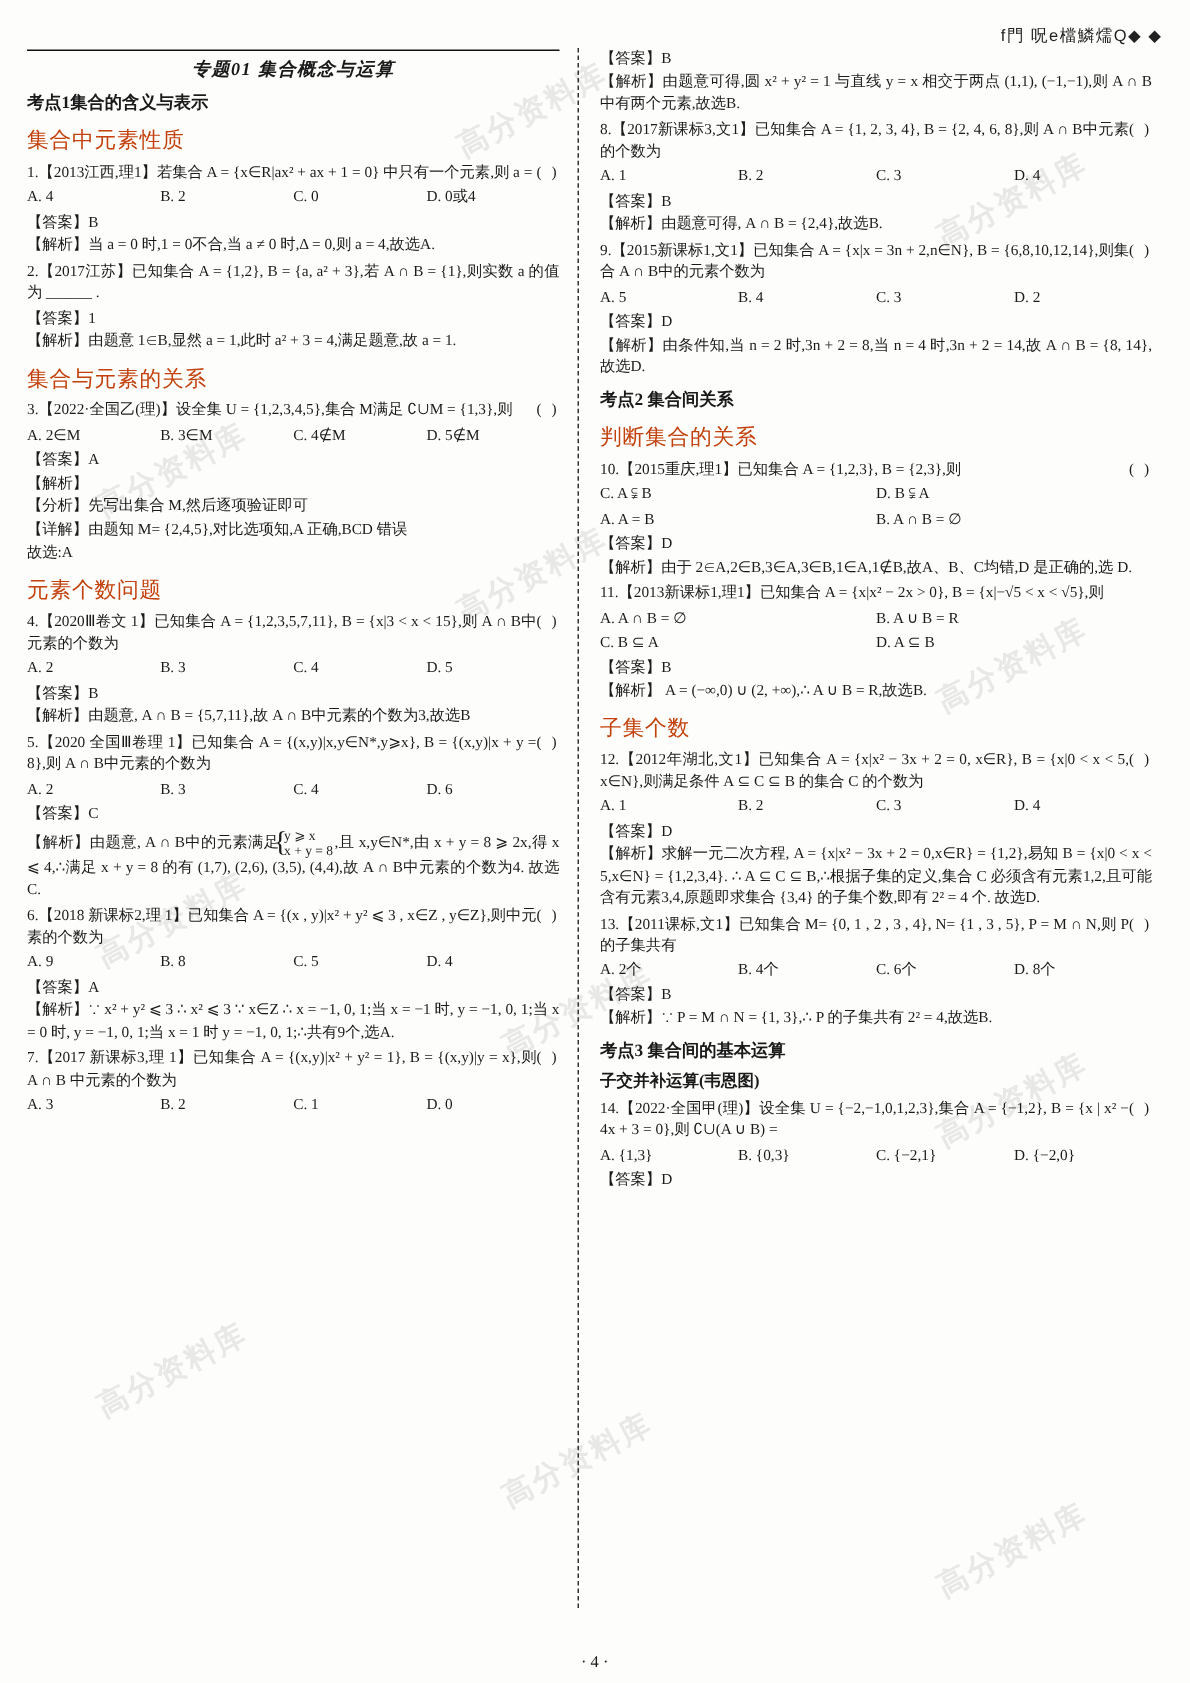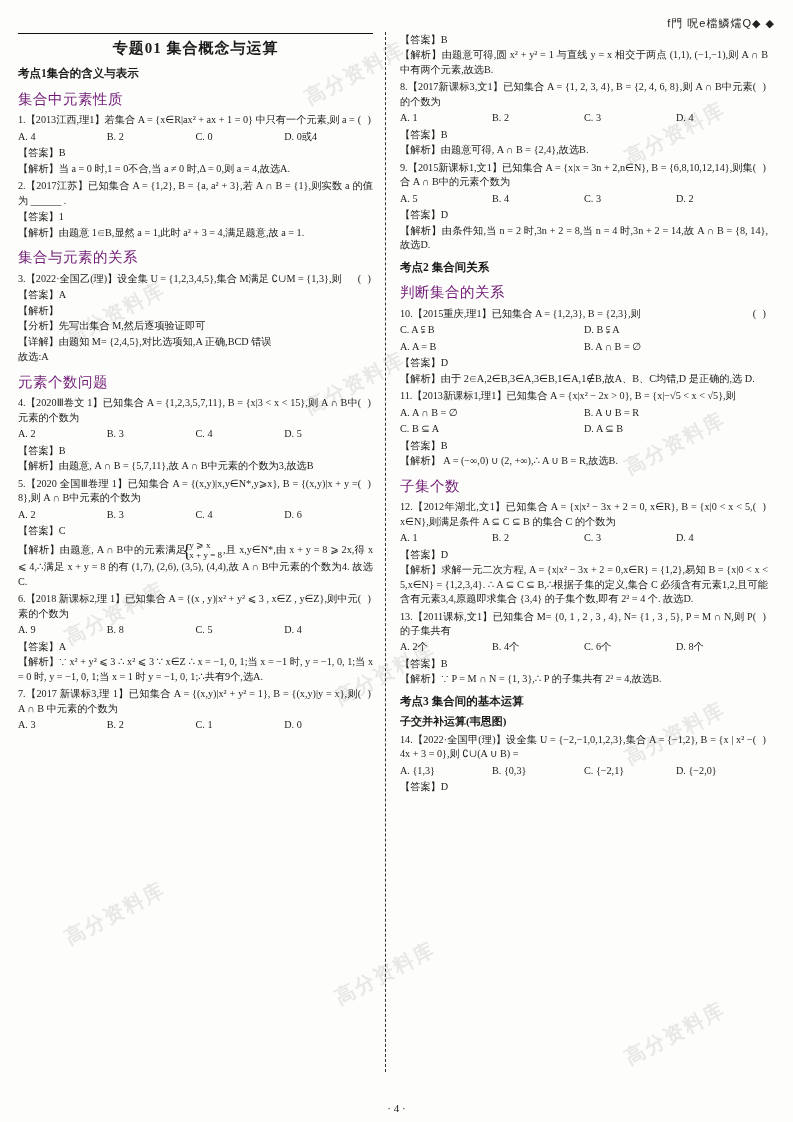--- a/index.html
+++ b/index.html
@@ -38,35 +38,36 @@
   .col{
     width:368px;
     box-sizing:border-box;
     position:relative;
     font-size:10.2px;
     line-height:1.42;
   }
   .col.left{border-right:1px dashed #333;padding-right:12px;}
   .doc-title{
     text-align:center;
-    font-size:15px;
+    font-size:12px;
     font-weight:bold;
     margin:2px 0 6px 0;
     letter-spacing:1px;
+    font-style:italic;
   }
   .kaodian{
     font-weight:bold;
     font-size:11.5px;
     margin:6px 0 3px 0;
     font-family:"Liberation Serif", serif;
   }
   .section-h{
     font-size:14.5px;
     margin:7px 0 4px 0;
-    color:#701a75;
+    color:#c2410c;
     letter-spacing:0.5px;
   }
   .sub-h{
     font-weight:bold;
     font-size:11px;
     margin:5px 0 3px 0;
   }
   .q{
     margin:3px 0 2px 0;
     text-align:justify;
@@ -157,20 +158,26 @@
       <div class="q">2.【2017江苏】已知集合 A = {1,2}, B = {a, a² + 3},若 A ∩ B = {1},则实数 a 的值为 ______ .</div>
       <div class="ans">【答案】1</div>
       <div class="ana">【解析】由题意 1∈B,显然 a = 1,此时 a² + 3 = 4,满足题意,故 a = 1.</div>
 
       <div class="section-h">集合与元素的关系</div>
 
       <div class="q">
         <span class="paren">(    )</span>
         <span>3.【2022·全国乙(理)】设全集 U = {1,2,3,4,5},集合 M满足 ∁∪M = {1,3},则</span>
       </div>
+      <div class="opts">
+        <span>A. 2∈M</span>
+        <span>B. 3∈M</span>
+        <span>C. 4∉M</span>
+        <span>D. 5∉M</span>
+      </div>
       <div class="ans">【答案】A</div>
       <div class="ana">【解析】</div>
       <div class="ana">【分析】先写出集合 M,然后逐项验证即可</div>
       <div class="ana">【详解】由题知 M= {2,4,5},对比选项知,A 正确,BCD 错误</div>
       <div class="ana">故选:A</div>
 
       <div class="section-h">元素个数问题</div>
 
       <div class="q">
         <span class="paren">(    )</span>

